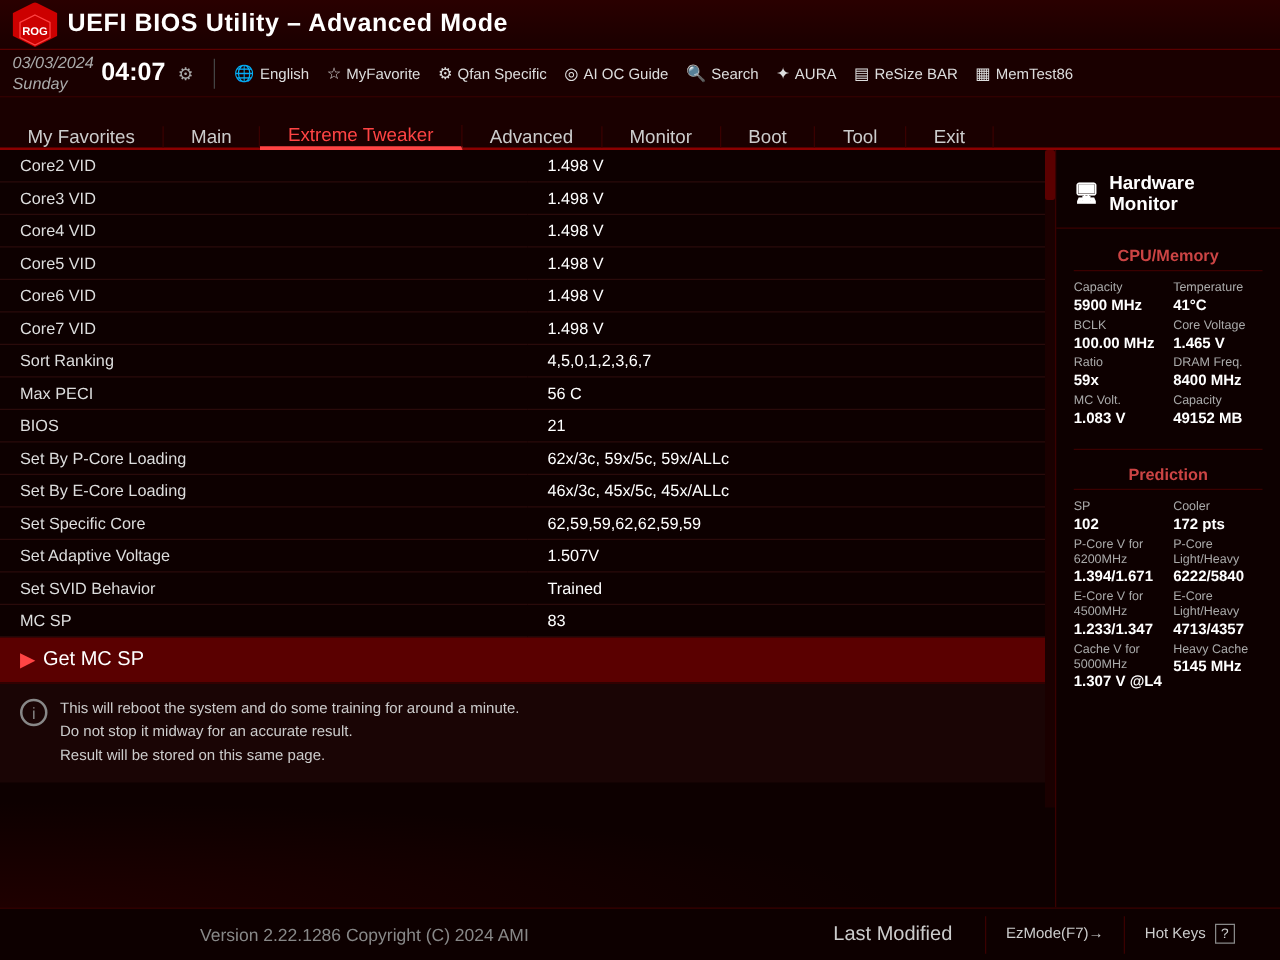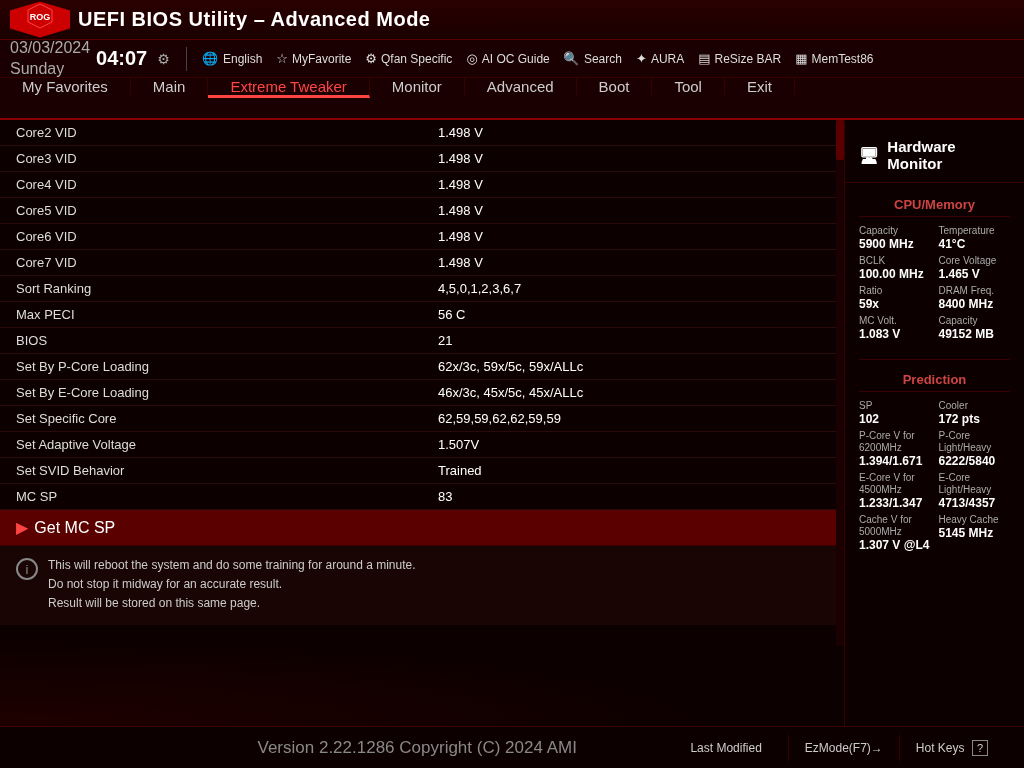--- a/index.html
+++ b/index.html
@@ -22,26 +22,26 @@
       display: flex;
       align-items: center;
       gap: 12px;
     }
     .header-logo {
       display: flex;
       align-items: center;
       gap: 8px;
     }
     .rog-icon {
-      width: 60px;
+      width: 36px;
       height: 36px;
       background: #cc0000;
       clip-path: polygon(50% 0%, 100% 25%, 100% 75%, 50% 100%, 0% 75%, 0% 25%);
       display: flex;
-      align-items: flex-start;
+      align-items: flex-end;
       justify-content: center;
       font-weight: bold;
       font-size: 10px;
     }
     .header-title {
       color: #fff;
       font-size: 20px;
       font-weight: 700;
       letter-spacing: 0.5px;
     }
@@ -50,23 +50,24 @@
     .topbar {
       background: #1a0000;
       height: 38px;
       display: flex;
       align-items: center;
       padding: 0 10px;
       gap: 16px;
       border-bottom: 1px solid #3a0000;
     }
     .topbar-datetime {
-      font-size: 16px;
+      font-size: 13px;
       color: #aaa;
       line-height: 1.3;
+      font-style: italic;
     }
     .topbar-time {
       font-size: 20px;
       font-weight: bold;
       color: #fff;
     }
     .topbar-settings-icon {
       color: #aaa;
       font-size: 14px;
       margin-left: 4px;
@@ -92,21 +93,21 @@
     }
     .topbar-item-icon {
       font-size: 13px;
     }
 
     
     .nav {
       background: #1a0000;
       height: 42px;
       display: flex;
-      align-items: flex-start;
+      align-items: flex-end;
       border-bottom: 2px solid #8b0000;
     }
     .nav-item {
       padding: 0 22px;
       display: flex;
       align-items: center;
       font-size: 15px;
       font-weight: 500;
       color: #ccc;
       cursor: pointer;
@@ -255,41 +256,40 @@
       right: 0;
       height: 42px;
       background: #0d0000;
       border-top: 1px solid #3a0000;
       display: flex;
       align-items: center;
       justify-content: space-between;
       padding: 0 20px;
     }
     .footer-version {
-      font-size: 17px;
+      font-size: 14px;
       color: #888;
-      text-align: center;
       flex: 1;
     }
     .footer-right {
       display: flex;
       gap: 0;
     }
     .footer-btn {
       padding: 6px 16px;
       font-size: 12px;
       color: #ccc;
       cursor: pointer;
       border-left: 1px solid #3a0000;
     }
     .footer-btn:first-child {
       border-left: none;
     }
     .footer-last-modified {
-      font-size: 12px;
+      font-size: 16px;
       color: #ccc;
       margin-right: 10px;
     }
 
     
     .scroll-track {
       position: absolute;
       right: 180px;
       top: 120px;
       width: 8px;
@@ -383,24 +383,24 @@
   <div class="nav-item">
     <span>My Favorites</span>
   </div>
   <div class="nav-item">
     <span>Main</span>
   </div>
   <div class="nav-item active">
     <span>Extreme Tweaker</span>
   </div>
   <div class="nav-item">
+    <span>Advanced</span>
+  </div>
+  <div class="nav-item">
     <span>Monitor</span>
-  </div>
-  <div class="nav-item">
-    <span>Advanced</span>
   </div>
   <div class="nav-item">
     <span>Boot</span>
   </div>
   <div class="nav-item">
     <span>Tool</span>
   </div>
   <div class="nav-item">
     <span>Exit</span>
   </div>

